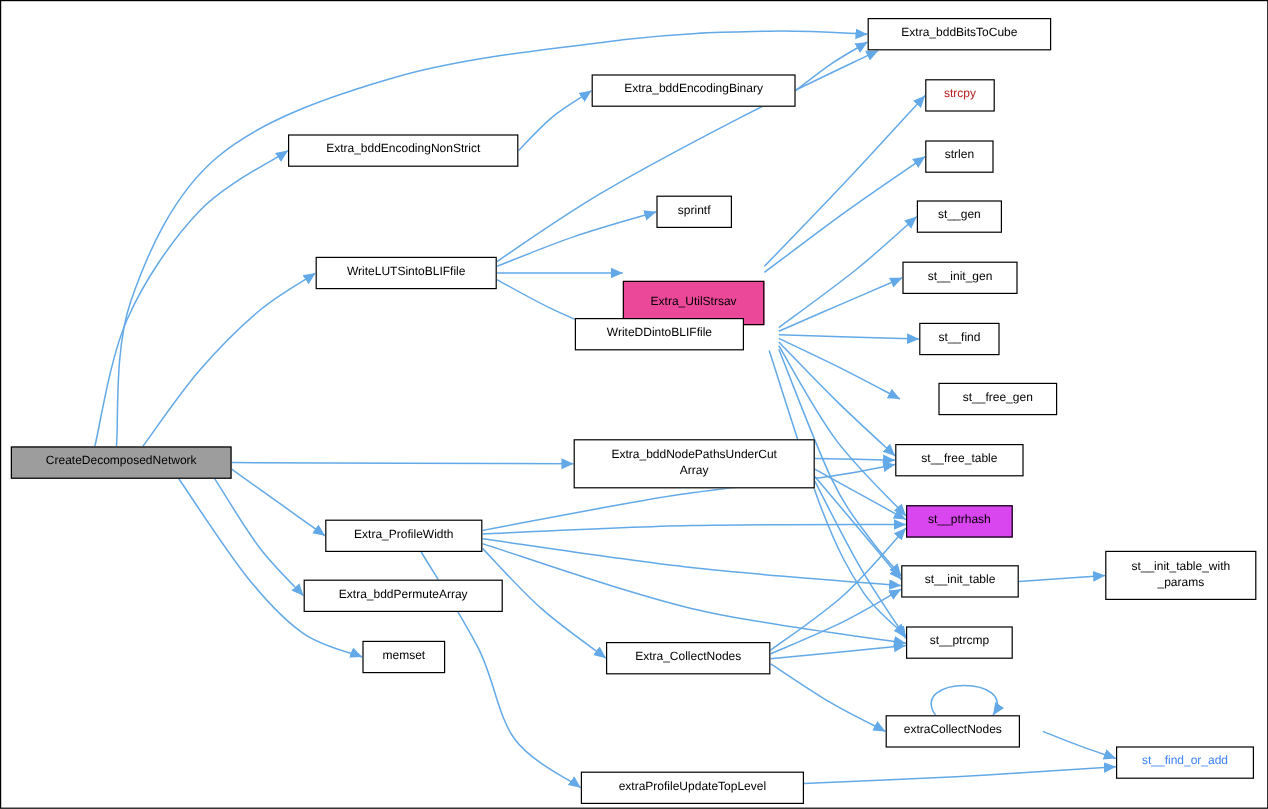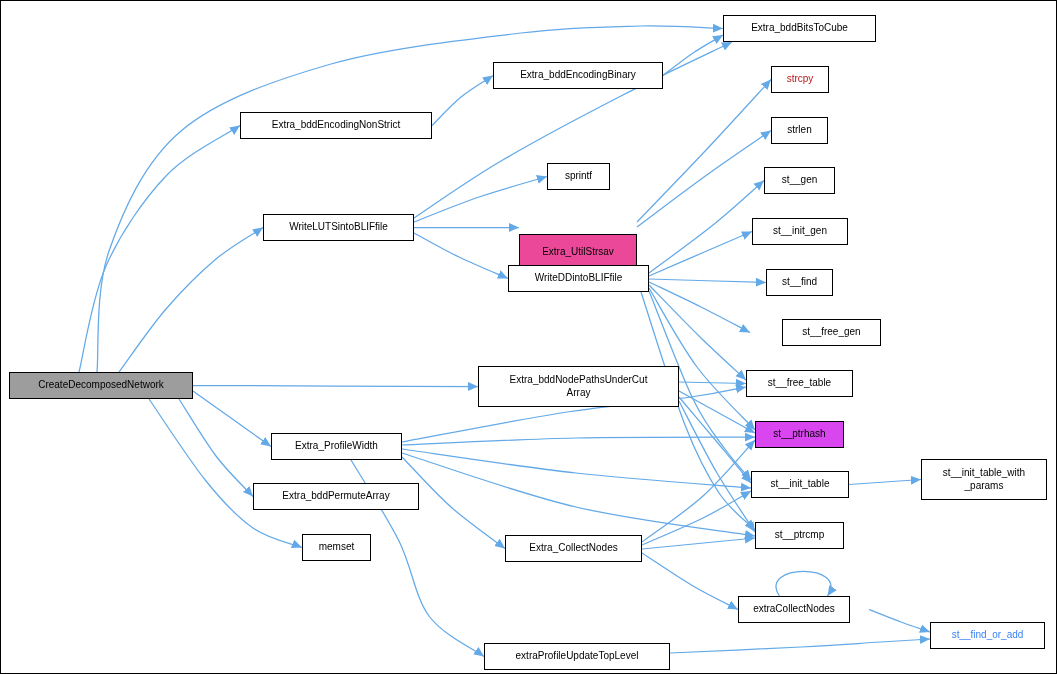--- a/index.html
+++ b/index.html
@@ -94,21 +94,21 @@
       </div>
       <div class="node" style="left: 546px; top: 162px; width: 63px; height: 27px; background: rgb(255, 255, 255); border-color: rgb(0, 0, 0); color: rgb(0, 0, 0);">
         <span>sprintf</span>
       </div>
       <div class="node" style="left: 262px; top: 213px; width: 151px; height: 27px; background: rgb(255, 255, 255); border-color: rgb(0, 0, 0); color: rgb(0, 0, 0);">
         <span>WriteLUTSintoBLIFfile</span>
       </div>
       <div class="node" style="left: 518px; top: 213px; width: 118px; height: 37px; background: #ec4899; border-color: rgb(0, 0, 0); color: rgb(0, 0, 0); margin-top: 20px;">
         <span>Extra_UtilStrsav</span>
       </div>
-      <div class="node" style="left: 507px; top: 264px; width: 141px; height: 27px; background: rgb(255, 255, 255); border-color: rgb(0, 0, 0); color: rgb(0, 0, 0);">
+      <div class="node" style="left: 478px; top: 264px; width: 141px; height: 27px; background: rgb(255, 255, 255); border-color: rgb(0, 0, 0); color: rgb(0, 0, 0);">
         <span>WriteDDintoBLIFfile</span>
       </div>
       <div class="node" style="left: 763px; top: 166px; width: 71px; height: 27px; background: rgb(255, 255, 255); border-color: rgb(0, 0, 0); color: rgb(0, 0, 0);">
         <span>st__gen</span>
       </div>
       <div class="node" style="left: 751px; top: 217px; width: 96px; height: 27px; background: rgb(255, 255, 255); border-color: rgb(0, 0, 0); color: rgb(0, 0, 0);">
         <span>st__init_gen</span>
       </div>
       <div class="node" style="left: 765px; top: 268px; width: 67px; height: 27px; background: rgb(255, 255, 255); border-color: rgb(0, 0, 0); color: rgb(0, 0, 0);">
         <span>st__find</span>

